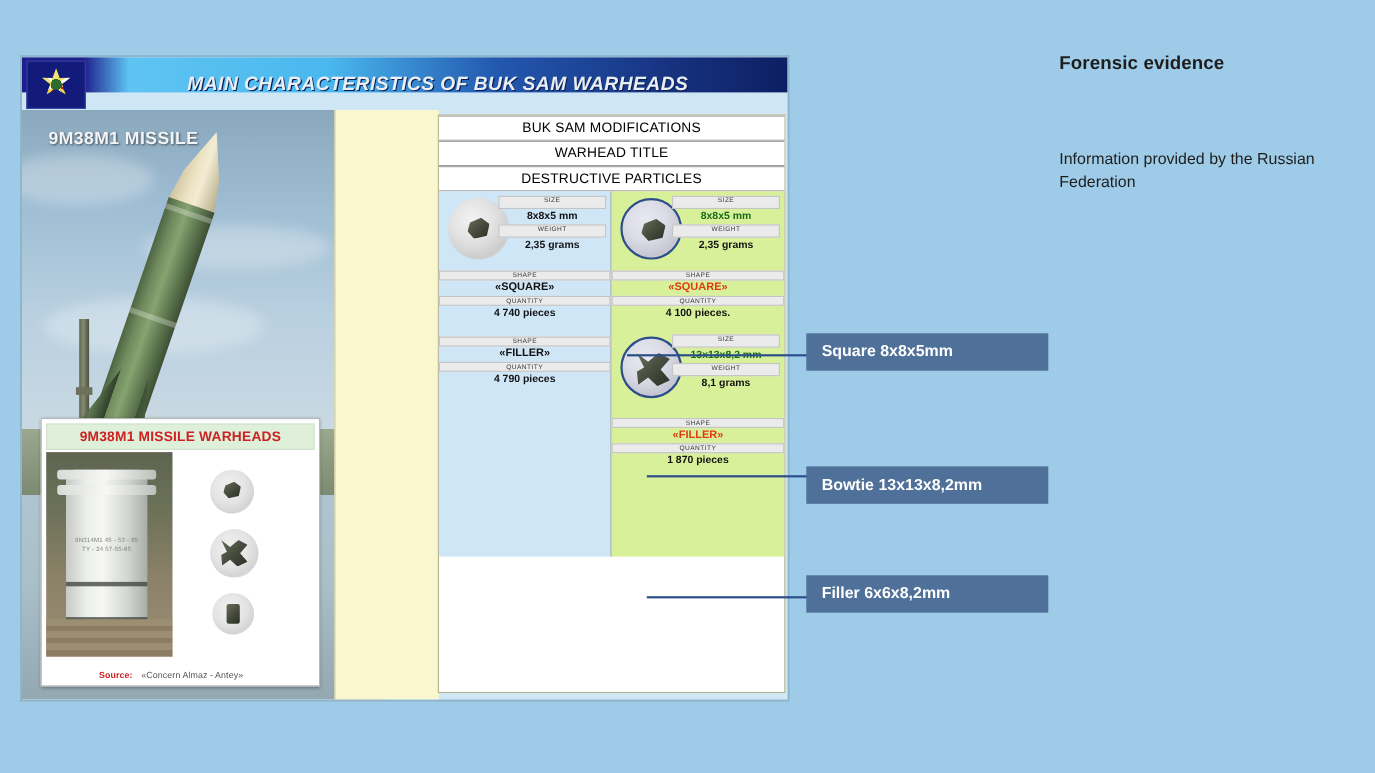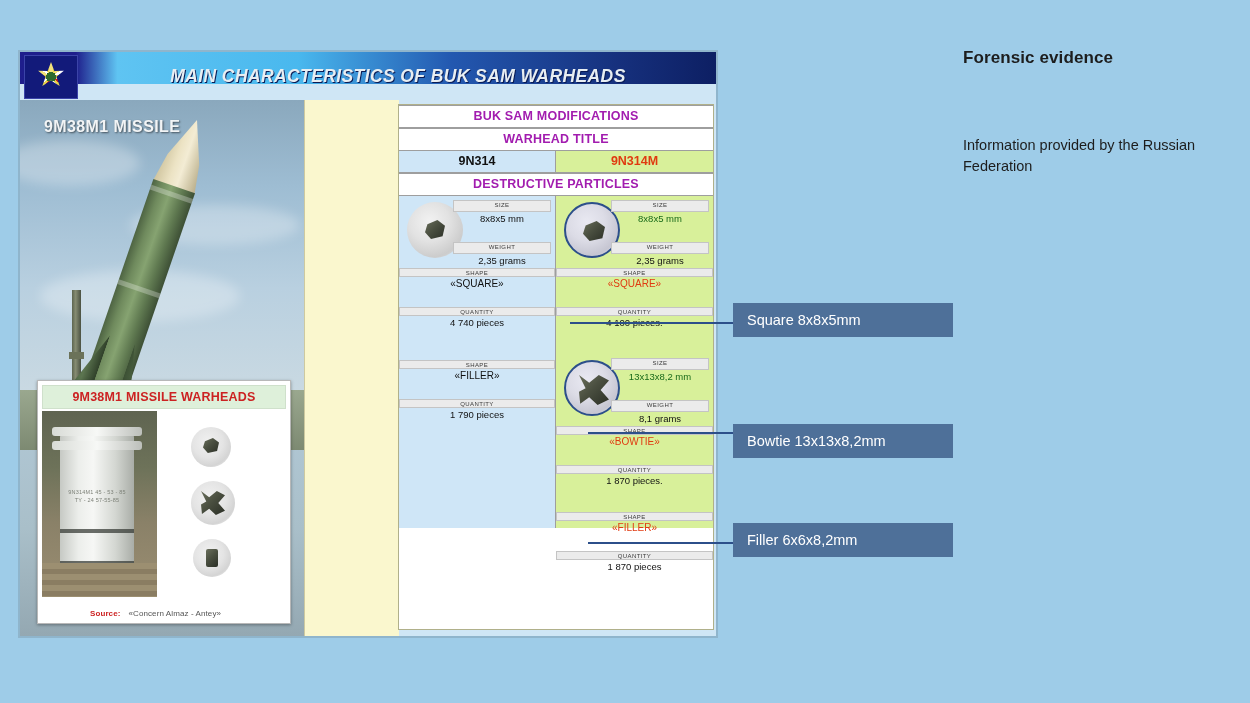--- a/index.html
+++ b/index.html
@@ -215,22 +215,22 @@
     position: absolute; left: 378px; top: 52px;
     width: 316px; bottom: 6px;
     background: #ffffff;
     border: 1px solid #b0b08a;
     box-sizing: border-box;
   }
   .trow { display: flex; width: 100%; }
   .thead {
     width: 100%;
     background: #ffffff;
-    color: #a21caf;
-    font-size: 12.5px; font-weight: bold;
+    color: #000000;
+    font-size: 12.5px; font-weight: normal;
     text-align: center;
     padding: 3px 0 4px 0;
     border-bottom: 1px solid #9e9e9e;
     border-top: 1px solid #9e9e9e;
     letter-spacing: 0.2px;
   }
   .tcell {
     width: 50%;
     text-align: center;
     font-size: 12.5px;
@@ -267,22 +267,22 @@
     width: 98px;
   }
   .flabel {
     background: #ebebeb; border: 1px solid #c4c4c4;
     font-size: 6px; text-align: center; color: #3a3a3a;
     letter-spacing: 0.4px; text-transform: uppercase;
     padding: 0 0 1px 0; height: 9px; line-height: 9px;
   }
   .fval {
     text-align: center;
-    font-size: 9.5px; font-weight: normal; color: #111;
-    padding: 1px 0 18px 0;
+    font-size: 9.5px; font-weight: bold; color: #111;
+    padding: 1px 0 2px 0;
   }
   .fval.accent { color: #1a6b1a; }
   .frow-full .flabel { width: 100%; box-sizing: border-box; }
   .frow-full .fval { width: 100%; }
   .fval.shape-red { color: #e03a10; font-size: 10px; }
   .fval.shape-dark { color: #111; font-size: 10px; }
 
   
   .connector {
     position: absolute;
@@ -291,20 +291,21 @@
     z-index: 20;
   }
   .callout {
     position: absolute;
     background: #4e7099;
     color: #ffffff;
     font-size: 14.5px;
     padding: 9px 14px;
     z-index: 21;
     white-space: nowrap;
+    font-weight: bold;
   }
 
   
   .side-title {
     position: absolute; left: 963px; top: 48px;
     font-size: 17px; font-weight: bold; color: #1d1d1d;
     letter-spacing: 0.1px;
   }
   .side-body {
     position: absolute; left: 963px; top: 135px;
@@ -379,24 +380,20 @@
   </div>
 
   <div class="mid-strip"></div>
 
   <div class="table-wrap">
 
     <div class="thead">BUK SAM MODIFICATIONS</div>
 
 
     <div class="thead">WARHEAD TITLE</div>
-    <div class="trow">
-      <div class="tcell left">9N314</div>
-      <div class="tcell right">9N314M</div>
-    </div>
 
     <div class="thead">DESTRUCTIVE PARTICLES</div>
 
     <div class="particles">
 
       <div class="pcol left">
 
         <div class="pgroup">
           <div class="pg-top">
             <div class="pg-img">
@@ -415,21 +412,21 @@
             <div class="flabel">quantity</div>
             <div class="fval">4 740 pieces</div>
           </div>
         </div>
 
         <div class="pgroup" style="margin-top:14px;">
           <div class="frow-full">
             <div class="flabel">shape</div>
             <div class="fval shape-dark">«FILLER»</div>
             <div class="flabel">quantity</div>
-            <div class="fval">1 790 pieces</div>
+            <div class="fval">4 790 pieces</div>
           </div>
         </div>
       </div>
 
       <div class="pcol right">
 
         <div class="pgroup">
           <div class="pg-top">
             <div class="pg-img">
               <div class="frag-core" style="left:17px;top:17px;width:22px;height:20px;clip-path:polygon(12% 22%,62% 0%,100% 30%,88% 86%,30% 100%,0% 64%);"></div>
@@ -453,26 +450,20 @@
           <div class="pg-top">
             <div class="pg-img">
               <div class="frag-core" style="left:13px;top:13px;width:30px;height:30px;clip-path:polygon(0% 0%,34% 26%,66% 0%,100% 18%,72% 50%,100% 82%,62% 100%,34% 74%,4% 96%,0% 56%,22% 44%);"></div>
             </div>
             <div class="pg-fields">
               <div class="flabel">size</div>
               <div class="fval accent">13x13x8,2 mm</div>
               <div class="flabel">weight</div>
               <div class="fval">8,1 grams</div>
             </div>
-          </div>
-          <div class="frow-full">
-            <div class="flabel">shape</div>
-            <div class="fval shape-red">«BOWTIE»</div>
-            <div class="flabel">quantity</div>
-            <div class="fval">1 870 pieces.</div>
           </div>
         </div>
 
         <div class="pgroup" style="margin-top:8px;">
           <div class="frow-full">
             <div class="flabel">shape</div>
             <div class="fval shape-red">«FILLER»</div>
             <div class="flabel">quantity</div>
             <div class="fval">1 870 pieces</div>
           </div>

